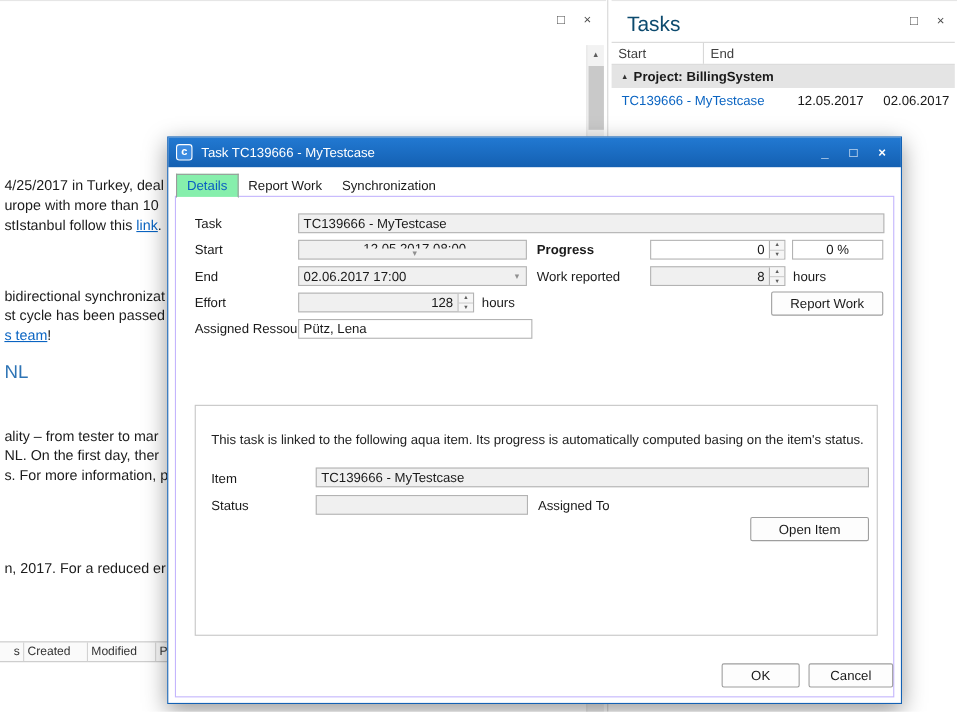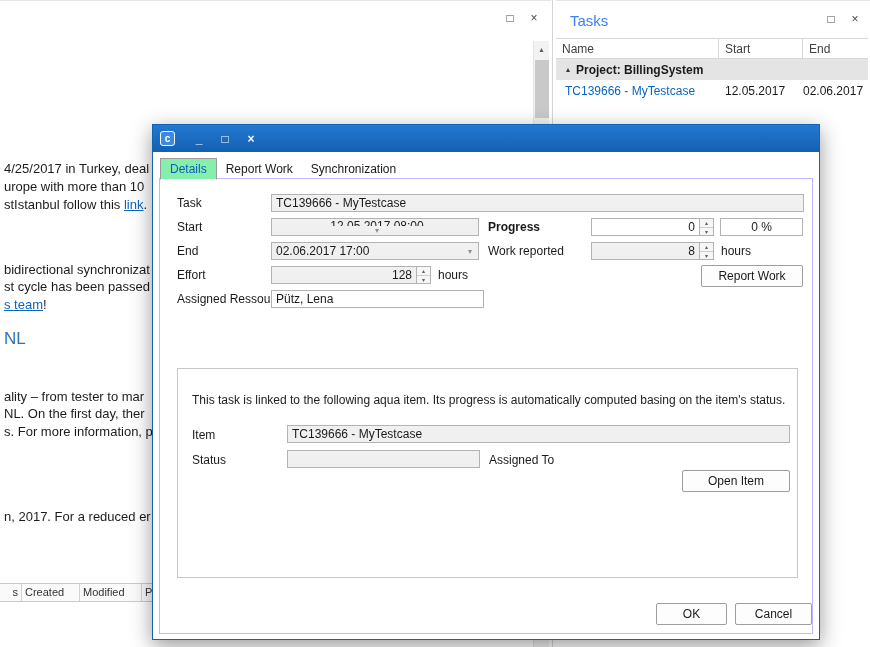--- a/index.html
+++ b/index.html
@@ -20,21 +20,21 @@
 
   
   .sb-track { position:absolute; left:533px; top:40px; width:16px; height:607px; background:#f2f2f2; border-left:1px solid #e5e5e5; }
   .sb-btn { height:17px; text-align:center; font-size:8px; line-height:17px; color:#5d5d5d; }
   .sb-thumb { position:absolute; left:1px; top:19px; width:14px; height:58px; background:#c9c9c9; }
 
   .v-divider { position:absolute; left:552px; top:0; width:1px; height:647px; background:#d6d6d6; }
 
   
   .tasks-panel { position:absolute; left:556px; top:0; width:314px; height:647px; background:#fff; border-top:1px solid #e6e6e6; }
-  .tp-title { position:absolute; left:14px; top:11px; color:#3b82f6; font-size:15px; }
+  .tp-title { position:absolute; left:14px; top:11px; color:#0c4a6e; font-size:19px; }
   .tp-header { position:absolute; left:0; top:37px; width:312px; height:21px; display:flex;
                border-top:1px solid #d8d8d8; border-bottom:1px solid #d8d8d8; color:#404040; }
   .tp-col { padding:3px 6px 0; white-space:nowrap; overflow:hidden; }
   .tp-col-name { width:163px; border-right:1px solid #d8d8d8; }
   .tp-col-start { width:84px; border-right:1px solid #d8d8d8; }
   .tp-col-end { flex:1; }
   .tp-group { position:absolute; left:0; top:58px; width:312px; height:21px; background:#e4e4e4;
               display:flex; align-items:center; padding-left:10px; }
   .tp-exp { font-size:8px; margin-right:6px; color:#333; }
   .tp-group-label { font-weight:bold; }
@@ -114,38 +114,38 @@
 
   <div class="v-divider"></div>
 
   <div class="tasks-panel">
     <div class="tp-title">Tasks</div>
     <div class="win-ctrls" style="top:11px; right:8px;">
       <span class="wc">□</span>
       <span class="wc">×</span>
     </div>
     <div class="tp-header">
-      <div class="tp-col tp-col-name">Name</div>
       <div class="tp-col tp-col-start">Start</div>
       <div class="tp-col tp-col-end">End</div>
     </div>
     <div class="tp-group">
       <span class="tp-exp">▴</span>
       <span class="tp-group-label">Project: BillingSystem</span>
     </div>
     <div class="tp-row">
       <a class="tp-link">TC139666 - MyTestcase</a>
       <span class="tp-date-start">12.05.2017</span>
       <span class="tp-date-end">02.06.2017</span>
     </div>
   </div>
 
   <div class="dialog">
     <div class="dlg-titlebar">
       <span class="dlg-icon">c</span>
+      <span class="dlg-title">Task TC139666 - MyTestcase</span>
       <span class="dlg-btn">_</span>
       <span class="dlg-btn">□</span>
       <span class="dlg-btn">×</span>
     </div>
 
     <div class="tabs">
       <div class="tab selected">Details</div>
       <div class="tab">Report Work</div>
       <div class="tab">Synchronization</div>
     </div>

